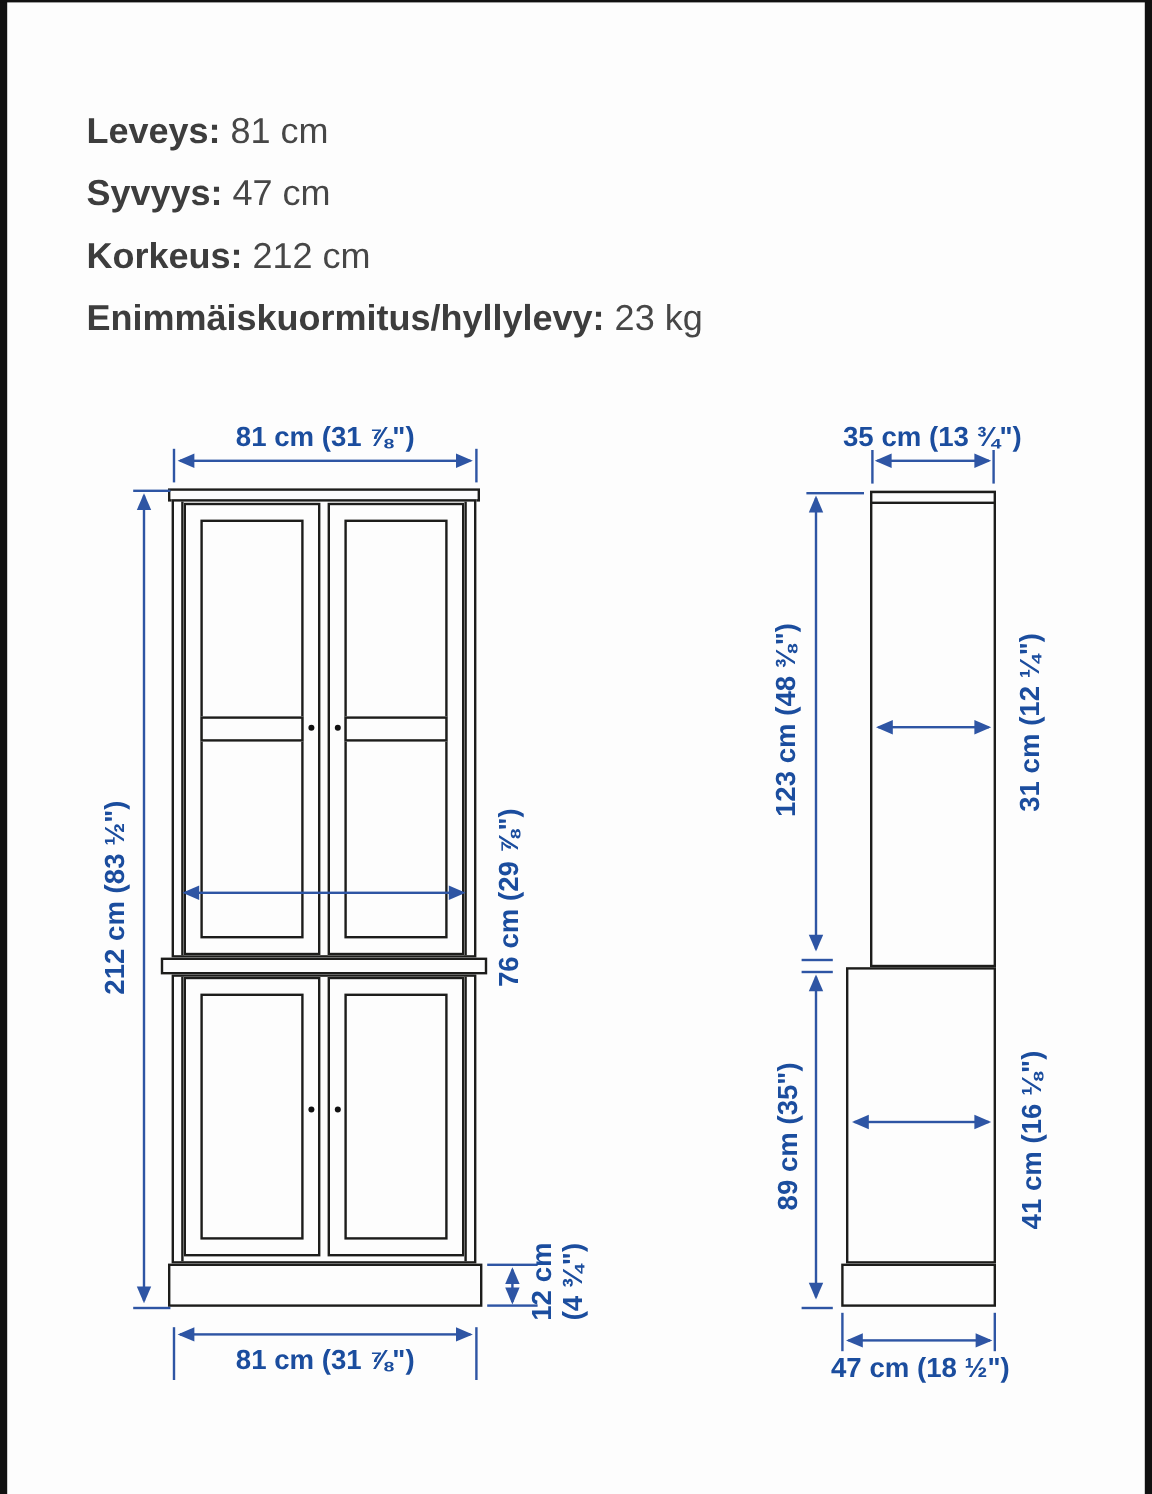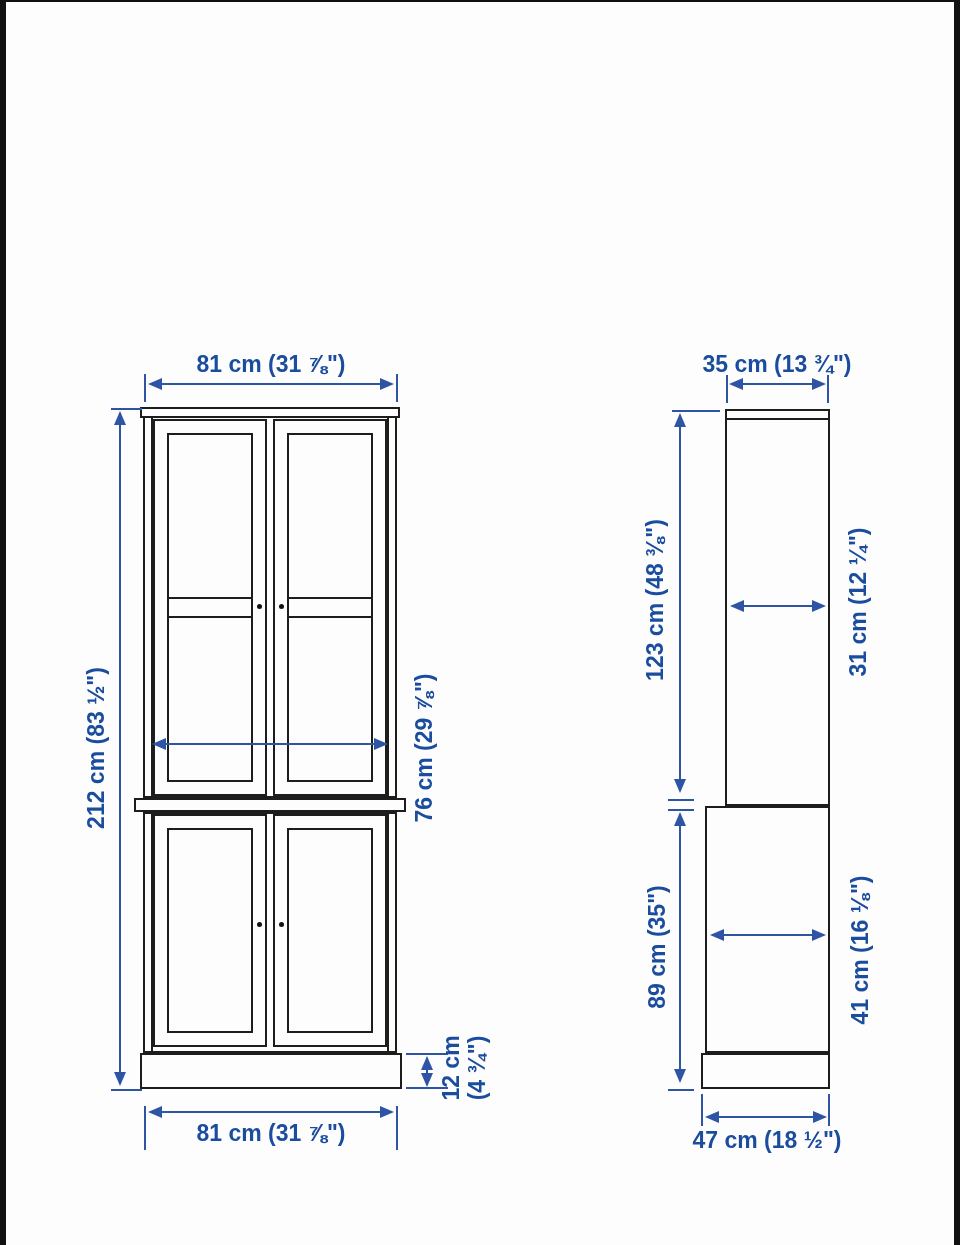--- a/index.html
+++ b/index.html
@@ -36,20 +36,26 @@
   .dlabel.two{line-height:26px;text-align:center;}
 </style>
 </head>
 <body>
 
 <div class="canvas">
   <div class="edge edge-left"></div>
   <div class="edge edge-right"></div>
   <div class="edge edge-top"></div>
 
+  <div class="specs">
+    <div><span class="spec-label">Leveys:</span> <span class="spec-value">81 cm</span></div>
+    <div><span class="spec-label">Syvyys:</span> <span class="spec-value">47 cm</span></div>
+    <div><span class="spec-label">Korkeus:</span> <span class="spec-value">212 cm</span></div>
+    <div><span class="spec-label">Enimmäiskuormitus/hyllylevy:</span> <span class="spec-value">23 kg</span></div>
+  </div>
 
   <div>
 
     <div class="dlabel" style="left:271px;top:364px;">81 cm (31 ⅞")</div>
     <div class="tick" style="left:144px;top:374px;width:2px;height:28px;"></div>
     <div class="tick" style="left:396px;top:374px;width:2px;height:28px;"></div>
     <div class="dimh" style="left:150px;top:383px;width:242px;">
       <i class="ah ah-l"></i>
       <i class="ah ah-r"></i>
     </div>

